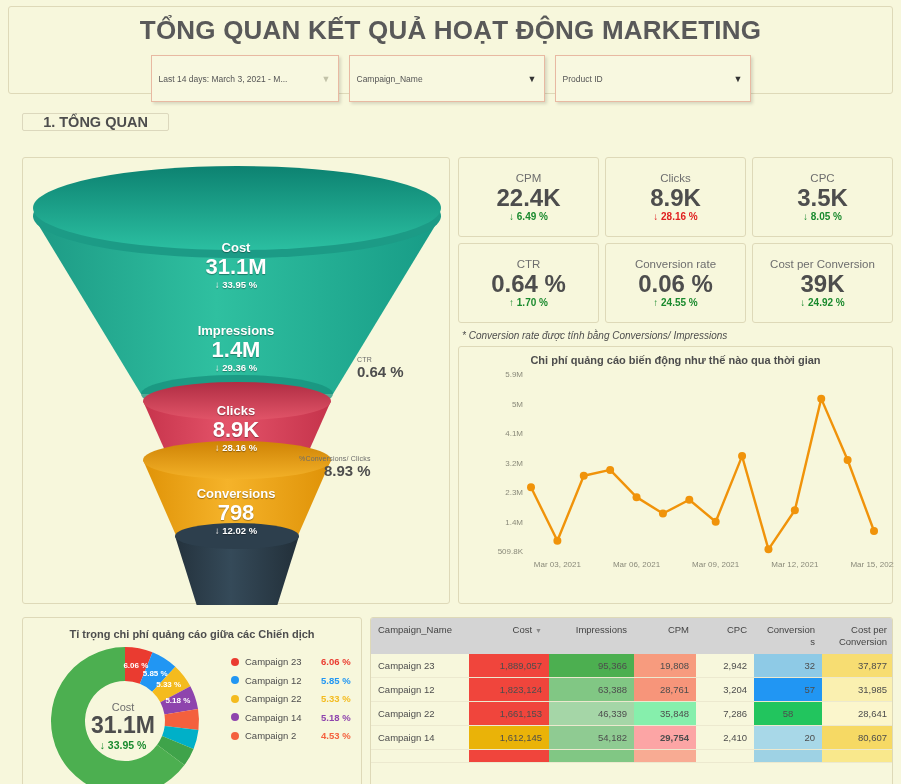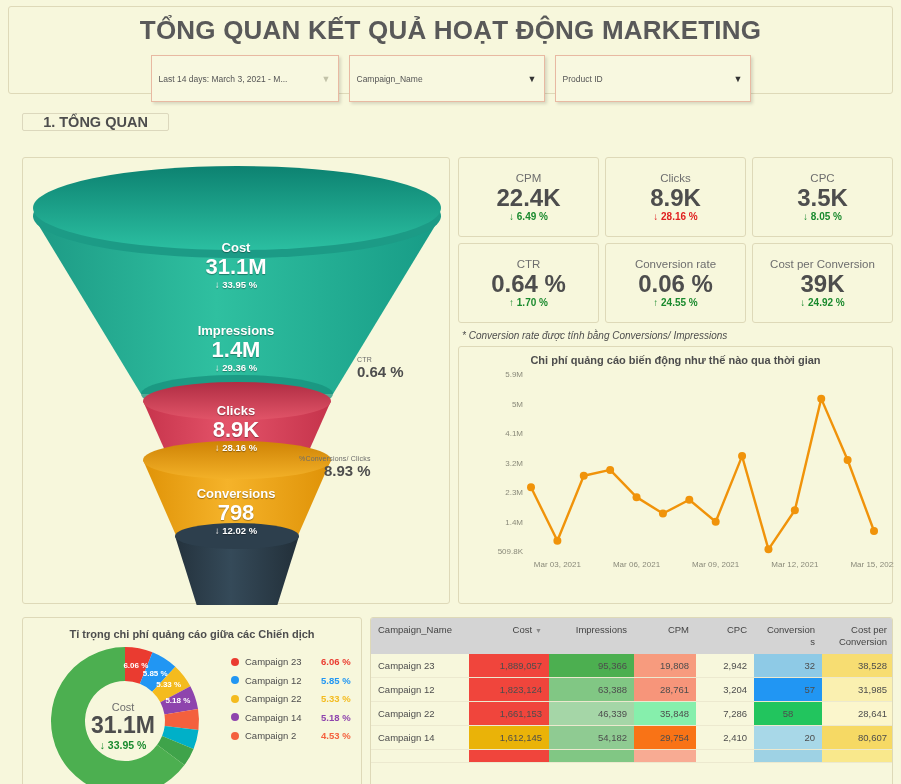--- a/index.html
+++ b/index.html
@@ -401,21 +401,21 @@
     </tr>
       </thead>
     <tbody id="tbody">
         <tr>
           <td class="left">Campaign 23</td>
           <td style="background: rgb(240, 69, 60);">1,889,057</td>
           <td style="background: rgb(76, 175, 80);">95,366</td>
           <td style="background: rgb(247, 155, 126);">19,808</td>
           <td>2,942</td>
           <td style="background: rgb(142, 202, 230);">32</td>
-          <td style="background: rgb(247, 221, 114);">38,528</td>
+          <td style="background: rgb(247, 221, 114);">37,877</td>
         </tr>
         <tr>
           <td class="left">Campaign 12</td>
           <td style="background: rgb(240, 69, 60);">1,823,124</td>
           <td style="background: rgb(129, 199, 132);">63,388</td>
           <td style="background: rgb(247, 149, 122);">28,761</td>
           <td>3,204</td>
           <td style="background: rgb(33, 150, 243);">57</td>
           <td style="background: rgb(250, 240, 176);">31,985</td>
         </tr>
@@ -425,21 +425,21 @@
           <td style="background: rgb(165, 214, 167);">46,339</td>
           <td style="background: #86efac;">35,848</td>
           <td>7,286</td>
           <td style="background: #22c55e; text-align: center;">58</td>
           <td style="background: rgb(251, 246, 204);">28,641</td>
         </tr>
         <tr>
           <td class="left">Campaign 14</td>
           <td style="background: #eab308;">1,612,145</td>
           <td style="background: rgb(143, 203, 146);">54,182</td>
-          <td style="background: #f97316;">29,754</td>
+          <td style="background: #fca5a5; font-weight: bold;">29,754</td>
           <td>2,410</td>
           <td style="background: rgb(168, 216, 232);">20</td>
           <td style="background: rgb(246, 217, 100);">80,607</td>
         </tr>
         <tr>
           <td class="left"></td>
           <td style="background: rgb(240, 69, 60);"></td>
           <td style="background: rgb(129, 199, 132);"></td>
           <td style="background: rgb(248, 171, 147);"></td>
           <td></td>

